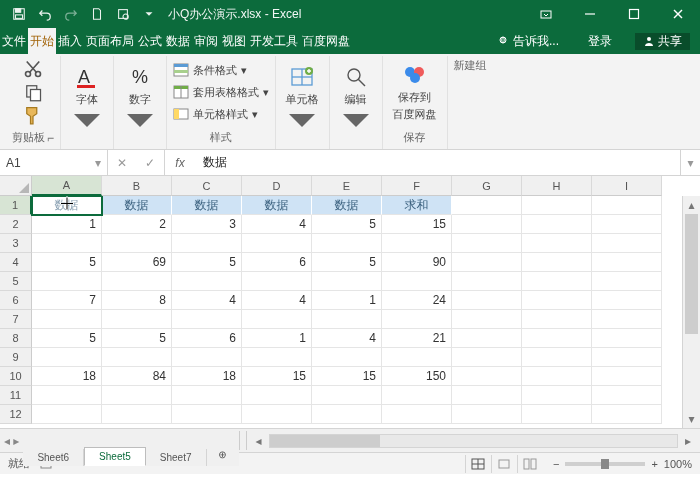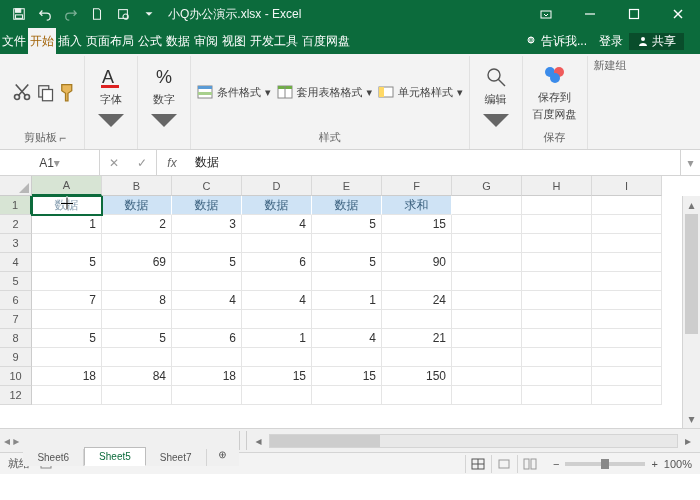--- a/index.html
+++ b/index.html
@@ -10,38 +10,38 @@
 .qat svg{width:14px;height:14px}
 .title-text{flex:1;font-size:12px;opacity:.95}
 .winctl{display:flex}
 .winctl .wbtn{width:44px;height:28px;display:flex;align-items:center;justify-content:center}
 .winctl svg{width:12px;height:12px}
 .menubar{height:26px;background:#0c6b3c;display:flex;align-items:stretch;color:#fff;font-size:12px}
 .menubar .mitem{padding:0 2px;display:flex;align-items:center;white-space:nowrap}
 .menubar .mitem.file{background:#0c6b3c}
 .menubar .mitem.active{background:#f3f3f3;color:#a16207}
 .menubar .spacer{flex:1}
-.menubar .right{display:flex;align-items:center;gap:0;padding-right:16px}
+.menubar .right{display:flex;align-items:center;gap:17px;padding-right:10px}
 .menubar .right .ritem{display:flex;align-items:center;gap:3px;padding:0 6px}
 .menubar .share{background:#094d2b;padding:0 8px;display:flex;align-items:center;gap:3px}
 .ribbon{height:96px;background:#f3f3f3;border-bottom:1px solid #d4d4d4;display:flex;padding:2px 6px 0 6px;gap:0}
 .group{display:flex;flex-direction:column;align-items:center;padding:0 6px;border-right:1px solid #e1e1e1}
 .group:last-child{border-right:none}
 .group-body{flex:1;display:flex;align-items:center;gap:4px}
 .group-label{font-size:11px;color:#666;padding:2px 0 4px;display:flex;align-items:center;gap:2px}
 .bigbtn{display:flex;flex-direction:column;align-items:center;justify-content:center;gap:2px;padding:2px 4px;color:#444;font-size:11px;min-width:40px}
 .bigbtn svg{width:26px;height:26px}
 .smbtn{width:20px;height:20px;display:flex;align-items:center;justify-content:center}
-.vcol{display:flex;flex-direction:row;gap:3px}
+.vcol{display:flex;flex-direction:column;gap:3px}
 .rowline{display:flex;align-items:center;gap:4px;font-size:11px;color:#444}
 .rowline svg{width:16px;height:16px}
 .dim{color:#999}
 .dim svg{opacity:.45}
 .namebox-row{height:26px;border-bottom:1px solid #d4d4d4;display:flex;align-items:stretch;background:#fff}
-.namebox{width:100px;border-right:1px solid #d4d4d4;display:flex;align-items:center;padding:0 6px;justify-content:center;font-size:12px;color:#444}
+.namebox{width:108px;border-right:1px solid #d4d4d4;display:flex;align-items:center;padding:0 6px;justify-content:space-between;font-size:12px;color:#444}
 .fxarea{display:flex;align-items:center;border-right:1px solid #d4d4d4}
 .fxarea .fxbtn{width:28px;display:flex;align-items:center;justify-content:center;color:#999}
 .fxlabel{width:30px;display:flex;align-items:center;justify-content:center;font-style:italic;color:#666}
 .formula-input{flex:1;padding:0 8px;display:flex;align-items:center;font-size:12px;color:#222}
 .expand-fx{width:20px;border-left:1px solid #d4d4d4;display:flex;align-items:center;justify-content:center;color:#999}
 .grid-wrap{position:relative;height:252px;display:flex;flex-direction:column}
 .grid-inner{flex:1;display:flex;overflow:hidden}
 .select-all{width:32px;height:20px;background:#f0f0f0;border-right:1px solid #ccc;border-bottom:1px solid #ccc;position:relative}
 .select-all::after{content:"";position:absolute;right:2px;bottom:2px;border:5px solid transparent;border-right-color:#b7b7b7;border-bottom-color:#b7b7b7}
 .colhdrs{display:flex;height:20px}
@@ -244,20 +244,38 @@
             </svg><span>套用表格格式</span>▾</div>
       <div class="rowline"><svg viewBox="0 0 16 16">
               <rect x="1" y="3" width="14" height="10" fill="#fff" stroke="#888"></rect>
               <rect x="1" y="3" width="5" height="10" fill="#ffd966"></rect>
             </svg><span>单元格样式</span>▾</div>
     </div>
       </div>
     <div class="group-label">样式</div>
   </div>
 
+  <div class="group">
+    <div class="group-body">
+        <div class="bigbtn">
+          <svg viewBox="0 0 26 26" fill="none" stroke="#5b9bd5" stroke-width="1.3">
+            <rect x="3" y="5" width="20" height="16"></rect>
+            <line x1="3" y1="13" x2="23" y2="13"></line>
+            <line x1="13" y1="5" x2="13" y2="21"></line>
+            <circle cx="20" cy="7" r="4" fill="#70ad47" stroke="none"></circle>
+            <path d="M20 5v4M18 7h4" stroke="#fff" stroke-width="1.4"></path>
+          </svg>
+          <span>单元格</span>
+          <svg width="8" height="5" viewBox="0 0 8 5">
+            <path d="M0 0l4 4 4-4z" fill="#666"></path>
+          </svg>
+        </div>
+      </div>
+    <div class="group-label"></div>
+  </div>
 
   <div class="group">
     <div class="group-body">
         <div class="bigbtn">
           <svg viewBox="0 0 26 26" fill="none" stroke="#555" stroke-width="1.4">
             <circle cx="11" cy="11" r="6"></circle>
             <line x1="15" y1="15" x2="22" y2="22"></line>
           </svg>
           <span>编辑</span>
           <svg width="8" height="5" viewBox="0 0 8 5">
@@ -442,20 +460,32 @@
             <div class="cell">84</div>
             <div class="cell">18</div>
             <div class="cell">15</div>
             <div class="cell">15</div>
             <div class="cell">150</div>
             <div class="cell"></div>
             <div class="cell"></div>
             <div class="cell"></div>
           </div>
           <div class="row">
+            <div class="rowhdr">11</div>
+            <div class="cell"></div>
+            <div class="cell"></div>
+            <div class="cell"></div>
+            <div class="cell"></div>
+            <div class="cell"></div>
+            <div class="cell"></div>
+            <div class="cell"></div>
+            <div class="cell"></div>
+            <div class="cell"></div>
+          </div>
+          <div class="row">
             <div class="rowhdr">12</div>
             <div class="cell"></div>
             <div class="cell"></div>
             <div class="cell"></div>
             <div class="cell"></div>
             <div class="cell"></div>
             <div class="cell"></div>
             <div class="cell"></div>
             <div class="cell"></div>
             <div class="cell"></div>

